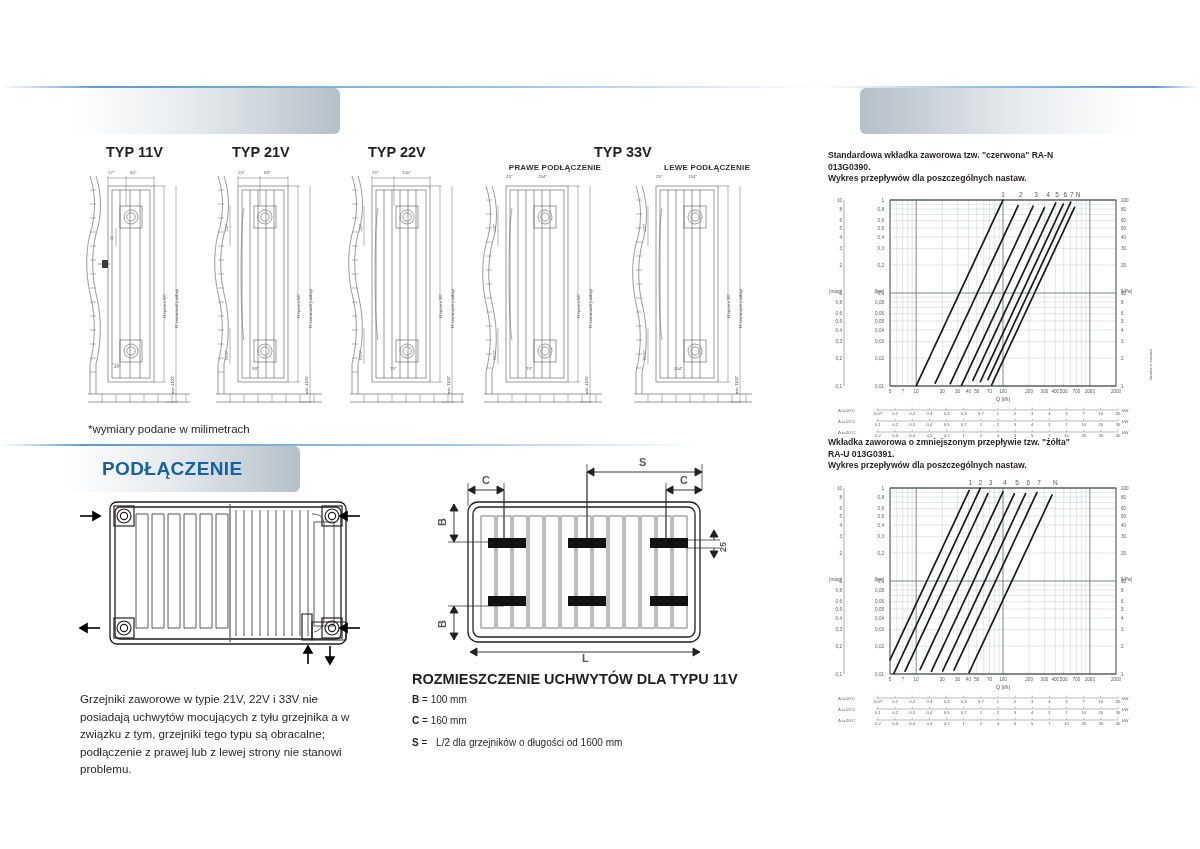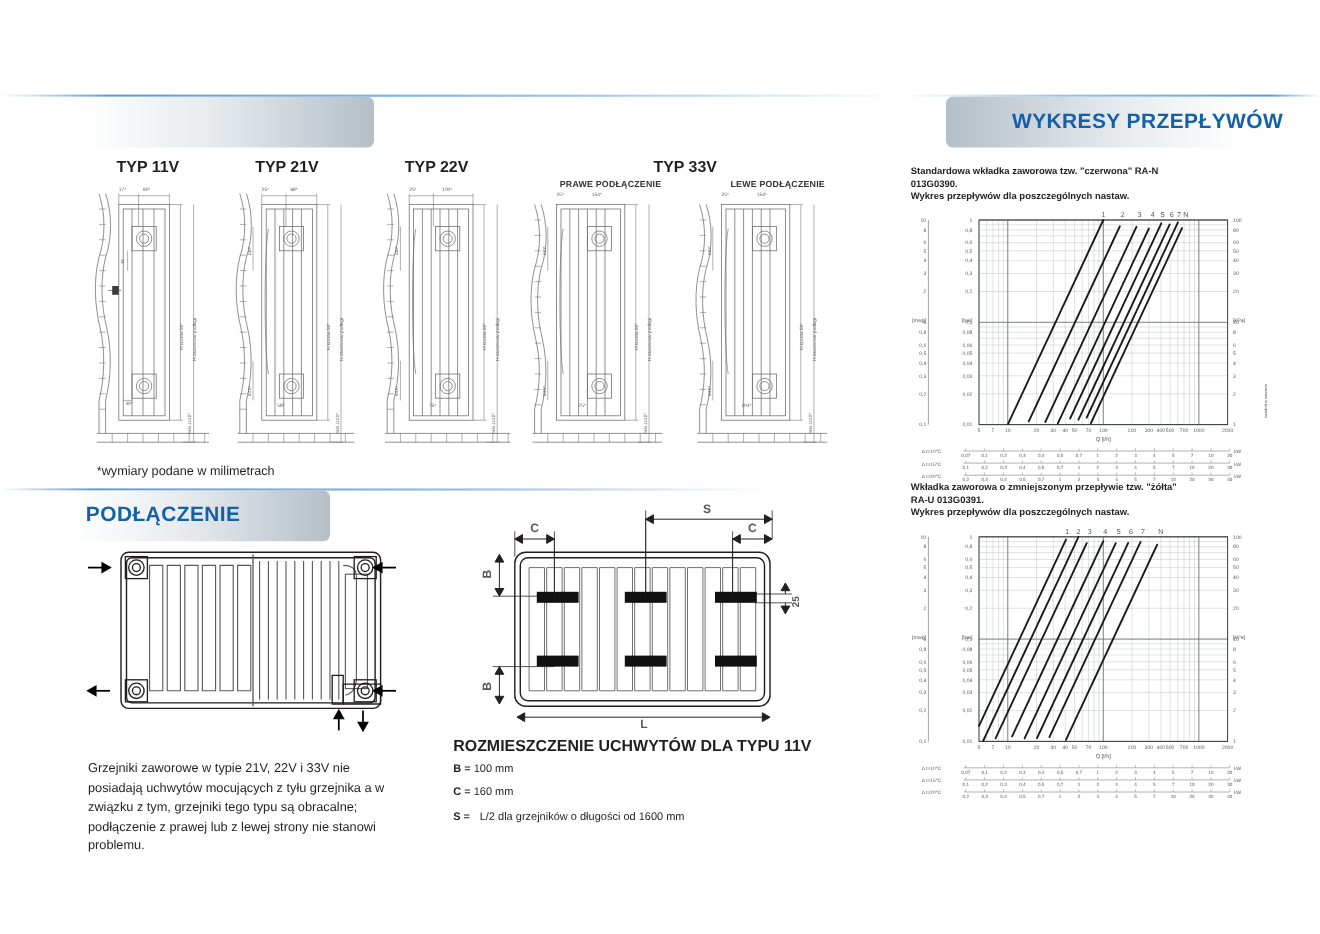--- a/index.html
+++ b/index.html
@@ -295,21 +295,21 @@
     <text x="110" y="142" transform="rotate(-90 110 142)" font-size="4.2">H zaworowa/ podłogi</text>
     <text x="106" y="208" transform="rotate(-90 106 208)" font-size="4.2">min 1100*</text>
   </g>
 </svg>
 </div>
 
 <div class="note" style="left:88px; top:423px;text-align:center;">*wymiary podane w milimetrach</div>
 
 <div class="hr-blue" style="left:0; width:700px; top:444px;"></div>
 
-<div class="sec-head left" style="left:0px; top:446px; width:300px; padding-left:78px;">
+<div class="sec-head left" style="left:0px; top:446px; width:300px; padding-left:102px;">
   <div class="bar"></div>
   <div class="txt">PODŁĄCZENIE</div>
 </div>
 
 <div class="cad" style="left:74px; top:496px;">
 <svg width="292" height="172" viewBox="0 0 292 172">
   <g fill="none" stroke="#231f20" stroke-width="1.3">
     <rect x="36" y="6" width="236" height="142" rx="7"></rect>
     <rect x="41" y="11" width="226" height="132" rx="5"></rect>
   </g>
@@ -483,21 +483,20 @@
   <span>160 mm</span>
 </div>
 <div class="dim-line" style="left:412px; top:737px;">
   <b>S</b>
   <span>=</span>
   <span style="padding-left:6px;">L/2 dla grzejników o długości od 1600 mm</span>
 </div>
 
 <div class="sec-head right" style="left:860px; top:88px; width:340px; padding-left:60px;">
   <div class="bar"></div>
-  <div class="txt">WYKRESY PRZEPŁYWÓW</div>
 </div>
 
 <div class="cap" style="left:828px; top:150px;">
   <div>Standardowa wkładka zaworowa tzw. "czerwona" RA-N</div>
   <div>013G0390.</div>
   <div>Wykres przepływów dla poszczególnych nastaw.</div>
 </div>
 
 <div class="cad" style="left:826px; top:186px;">
   <svg id="chart-svg-1" width="330" height="240" viewBox="0 0 330 240">

